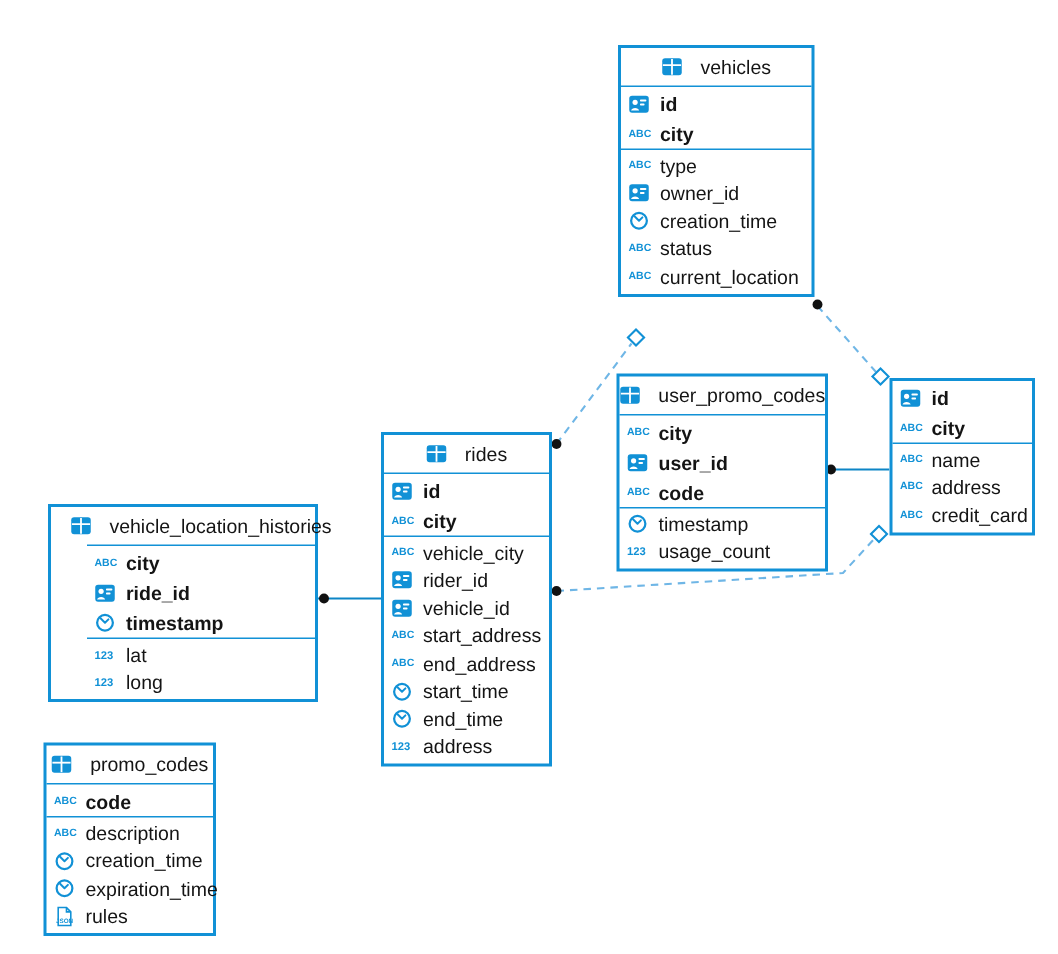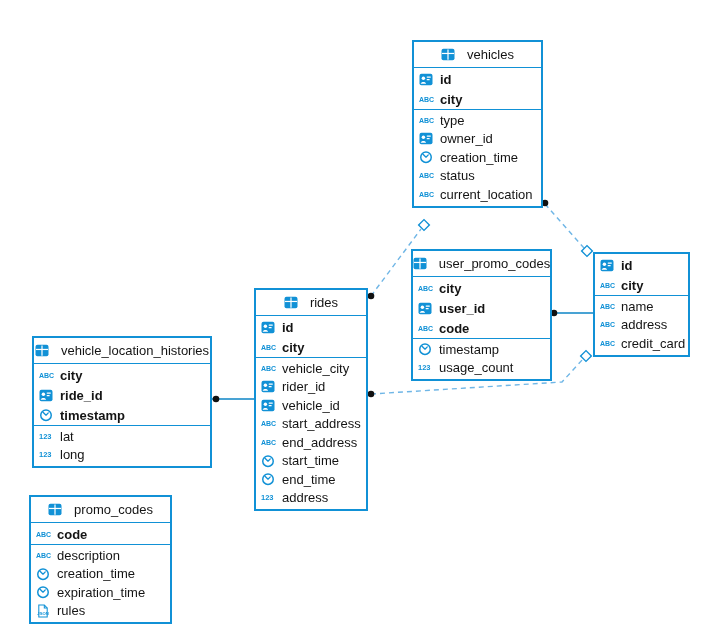--- a/index.html
+++ b/index.html
@@ -61,21 +61,21 @@
         <polyline points="545,204 584,248" fill="none" stroke-width="1.4" stroke="#6fb6e6" stroke-dasharray="5,4"></polyline>
         <circle cx="545" cy="203" r="3.3" fill="#111111"></circle>
         <rect x="-3.8" y="-3.8" width="7.6" height="7.6" fill="#ffffff" stroke="#1191d6" stroke-width="1.4" transform="translate(587,251) rotate(45)"></rect>
       </g>
       <g class="wire">
         <polyline points="371,394 562,382 583,359" fill="none" stroke-width="1.4" stroke="#6fb6e6" stroke-dasharray="5,4"></polyline>
         <circle cx="371" cy="394" r="3.3" fill="#111111"></circle>
         <rect x="-3.8" y="-3.8" width="7.6" height="7.6" fill="#ffffff" stroke="#1191d6" stroke-width="1.4" transform="translate(586,356) rotate(45)"></rect>
       </g>
     </svg>
-<div class="table-box" style="left: 412px; top: 40px; width: 131px;">
+<div class="table-box" style="left: 412px; top: 30px; width: 131px;">
       <div class="tbl-header">
         <span class="icon table-icon">
           <svg width="14" height="13" viewBox="0 0 16 15">
             <rect x="0.5" y="1" width="15" height="13" rx="2.2" fill="currentColor"></rect>
             <line x1="1" y1="6.3" x2="15" y2="6.3" stroke="#fff" stroke-width="1.4"></line>
             <line x1="8" y1="1.6" x2="8" y2="13.6" stroke="#fff" stroke-width="1.4"></line>
           </svg>
         </span>
         <span>vehicles</span>
       </div>
@@ -303,21 +303,21 @@
             </svg>
           </span>
           <span>end_time</span>
         </div>
         <div class="tbl-row">
           <span class="icon number-icon">123</span>
           <span>address</span>
         </div>
       </div>
     </div>
-    <div class="table-box" style="left: 32px; top: 336px; width: 180px;">
+    <div class="table-box" style="left: 32px; top: 336px; width: 180px; padding-left: 24px;">
       <div class="tbl-header">
         <span class="icon table-icon">
           <svg width="14" height="13" viewBox="0 0 16 15">
             <rect x="0.5" y="1" width="15" height="13" rx="2.2" fill="currentColor"></rect>
             <line x1="1" y1="6.3" x2="15" y2="6.3" stroke="#fff" stroke-width="1.4"></line>
             <line x1="8" y1="1.6" x2="8" y2="13.6" stroke="#fff" stroke-width="1.4"></line>
           </svg>
         </span>
         <span>vehicle_location_histories</span>
       </div>
@@ -353,21 +353,21 @@
         <div class="tbl-row">
           <span class="icon number-icon">123</span>
           <span>lat</span>
         </div>
         <div class="tbl-row">
           <span class="icon number-icon">123</span>
           <span>long</span>
         </div>
       </div>
     </div>
-    <div class="table-box" style="left: 29px; top: 495px; width: 143px;">
+    <div class="table-box" style="left: 29px; top: 495px; width: 115px;">
       <div class="tbl-header">
         <span class="icon table-icon">
           <svg width="14" height="13" viewBox="0 0 16 15">
             <rect x="0.5" y="1" width="15" height="13" rx="2.2" fill="currentColor"></rect>
             <line x1="1" y1="6.3" x2="15" y2="6.3" stroke="#fff" stroke-width="1.4"></line>
             <line x1="8" y1="1.6" x2="8" y2="13.6" stroke="#fff" stroke-width="1.4"></line>
           </svg>
         </span>
         <span>promo_codes</span>
       </div>

